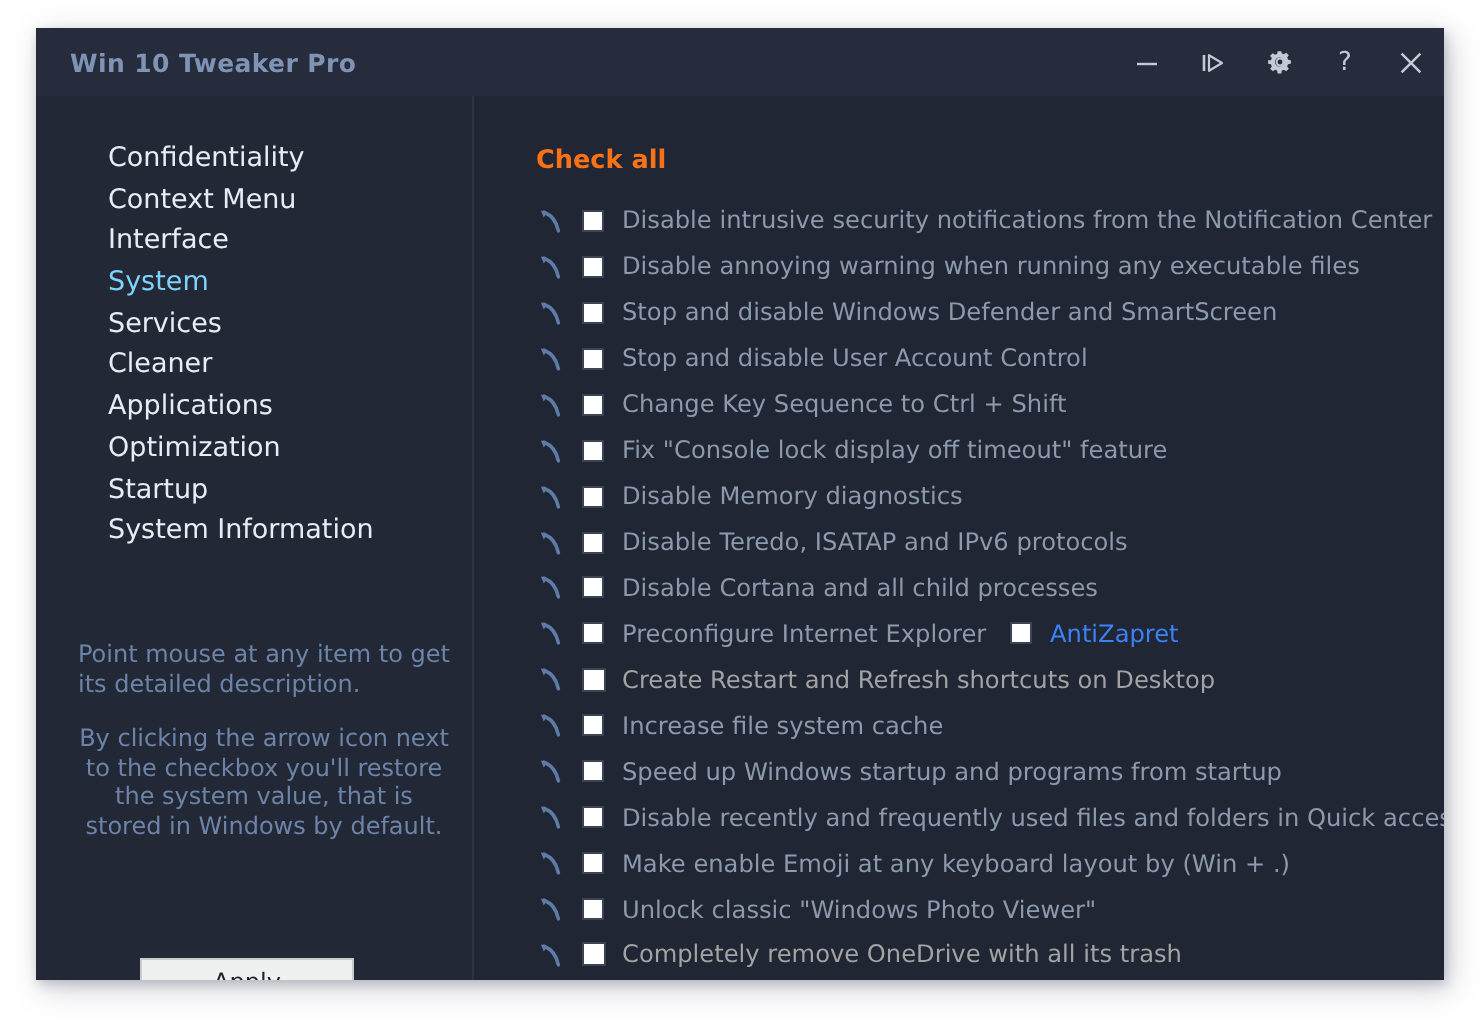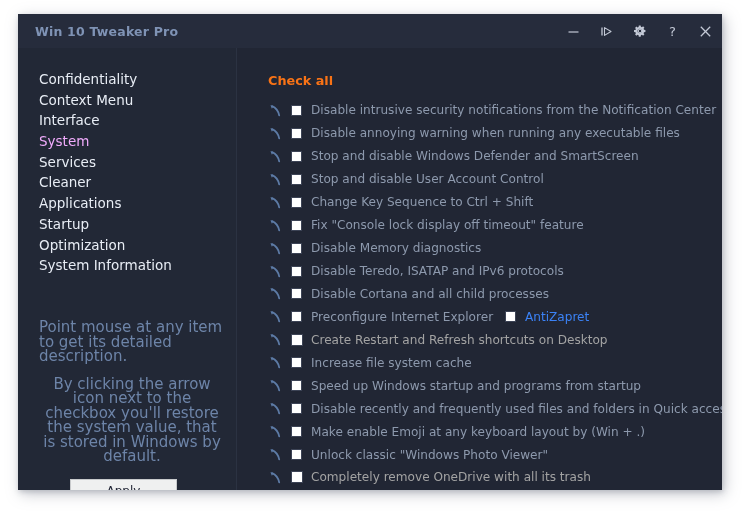--- a/index.html
+++ b/index.html
@@ -76,37 +76,37 @@
     border-right: 1px solid #2b3242;
   }
 
   #nav-list {
     position: absolute;
     left: 0;
     top: 21px;
     width: 218px;
   }
   .nav-item {
-    padding: 0 0 0 21px;
+    padding: 0 0 0 36px;
     height: 20.7px;
     line-height: 20.7px;
     color: #e8edf5;
     font-size: 13.5px;
     font-family: "DejaVu Sans", sans-serif;
     white-space: nowrap;
   }
-  .nav-item.active { color: #f0abfc; }
+  .nav-item.active { color: #7dd3fc; }
 
   #help-block {
     position: absolute;
     left: 21px;
     top: 272px;
     width: 186px;
     color: #6d84a8;
-    font-size: 15px;
+    font-size: 12px;
     line-height: 14.5px;
     font-family: "DejaVu Sans", sans-serif;
   }
   #help-text-2 { margin-top: 13px; text-align: center; }
 
   #apply-button {
     position: absolute;
     left: 52px;
     top: 431px;
     width: 105px;
@@ -245,22 +245,22 @@
 
     <div id="sidebar">
       <div id="nav-list">
           <div class="nav-item">Confidentiality</div>
           <div class="nav-item">Context Menu</div>
           <div class="nav-item">Interface</div>
           <div class="nav-item active">System</div>
           <div class="nav-item">Services</div>
           <div class="nav-item">Cleaner</div>
           <div class="nav-item">Applications</div>
+          <div class="nav-item">Optimization</div>
           <div class="nav-item">Startup</div>
-          <div class="nav-item">Optimization</div>
           <div class="nav-item">System Information</div>
         </div>
 
       <div id="help-block">
         <div id="help-text-1">Point mouse at any item to get its detailed description.</div>
         <div id="help-text-2">By clicking the arrow icon next to the checkbox you'll restore the system value, that is stored in Windows by default.</div>
       </div>
 
       <div id="apply-button">Apply</div>
     </div>

